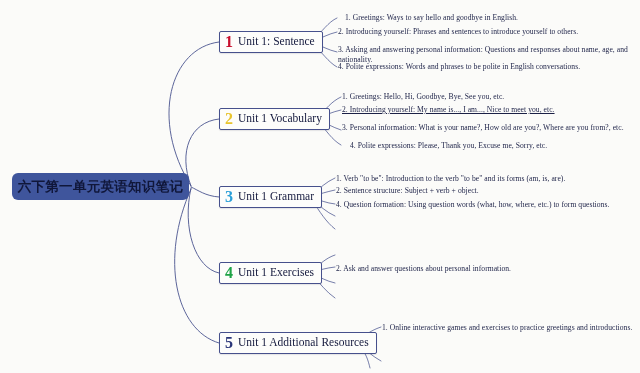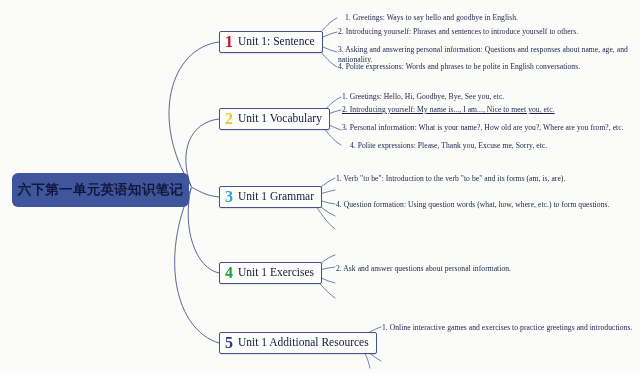--- a/index.html
+++ b/index.html
@@ -21,21 +21,21 @@
     top: 0;
     width: 640px;
     height: 373px;
     pointer-events: none;
   }
   .central-node {
     position: absolute;
     left: 12px;
     top: 173px;
     width: 177px;
-    height: 34px;
+    height: 27px;
     background: #3f559c;
     border-radius: 6px;
     display: flex;
     align-items: center;
     justify-content: center;
     box-sizing: border-box;
   }
   .central-label {
     font-family: "DejaVu Sans", "Liberation Sans", sans-serif;
     font-size: 13.5px;
@@ -145,20 +145,21 @@
   <div class="leaf" style="left:342px; top:92px;">1. Greetings: Hello, Hi, Goodbye, Bye, See you, etc.</div>
   <div class="leaf" style="left:342px; top:105px;text-decoration:underline;">2. Introducing yourself: My name is..., I am..., Nice to meet you, etc.</div>
   <div class="leaf wrapped" style="left:342px; top:123px;">3. Personal information: What is your name?, How old are you?, Where are you from?, etc.</div>
   <div class="leaf" style="left:350px; top:141px;">4. Polite expressions: Please, Thank you, Excuse me, Sorry, etc.</div>
 
   <div class="branch-node" style="left:219px; top:186px;">
     <span class="branch-num" style="color:#2a9fd8;">3</span>
     <span class="branch-text">Unit 1 Grammar</span>
   </div>
   <div class="leaf" style="left:336px; top:174px;">1. Verb "to be": Introduction to the verb "to be" and its forms (am, is, are).</div>
+  <div class="leaf" style="left:336px; top:186px;">2. Sentence structure: Subject + verb + object.</div>
   <div class="leaf" style="left:336px; top:200px;">4. Question formation: Using question words (what, how, where, etc.) to form questions.</div>
 
   <div class="branch-node" style="left:219px; top:262px;">
     <span class="branch-num" style="color:#1fa347;">4</span>
     <span class="branch-text">Unit 1 Exercises</span>
   </div>
   <div class="leaf" style="left:336px; top:264px;">2. Ask and answer questions about personal information.</div>
 
   <div class="branch-node" style="left:219px; top:332px;">
     <span class="branch-num" style="color:#2a3578;">5</span>

